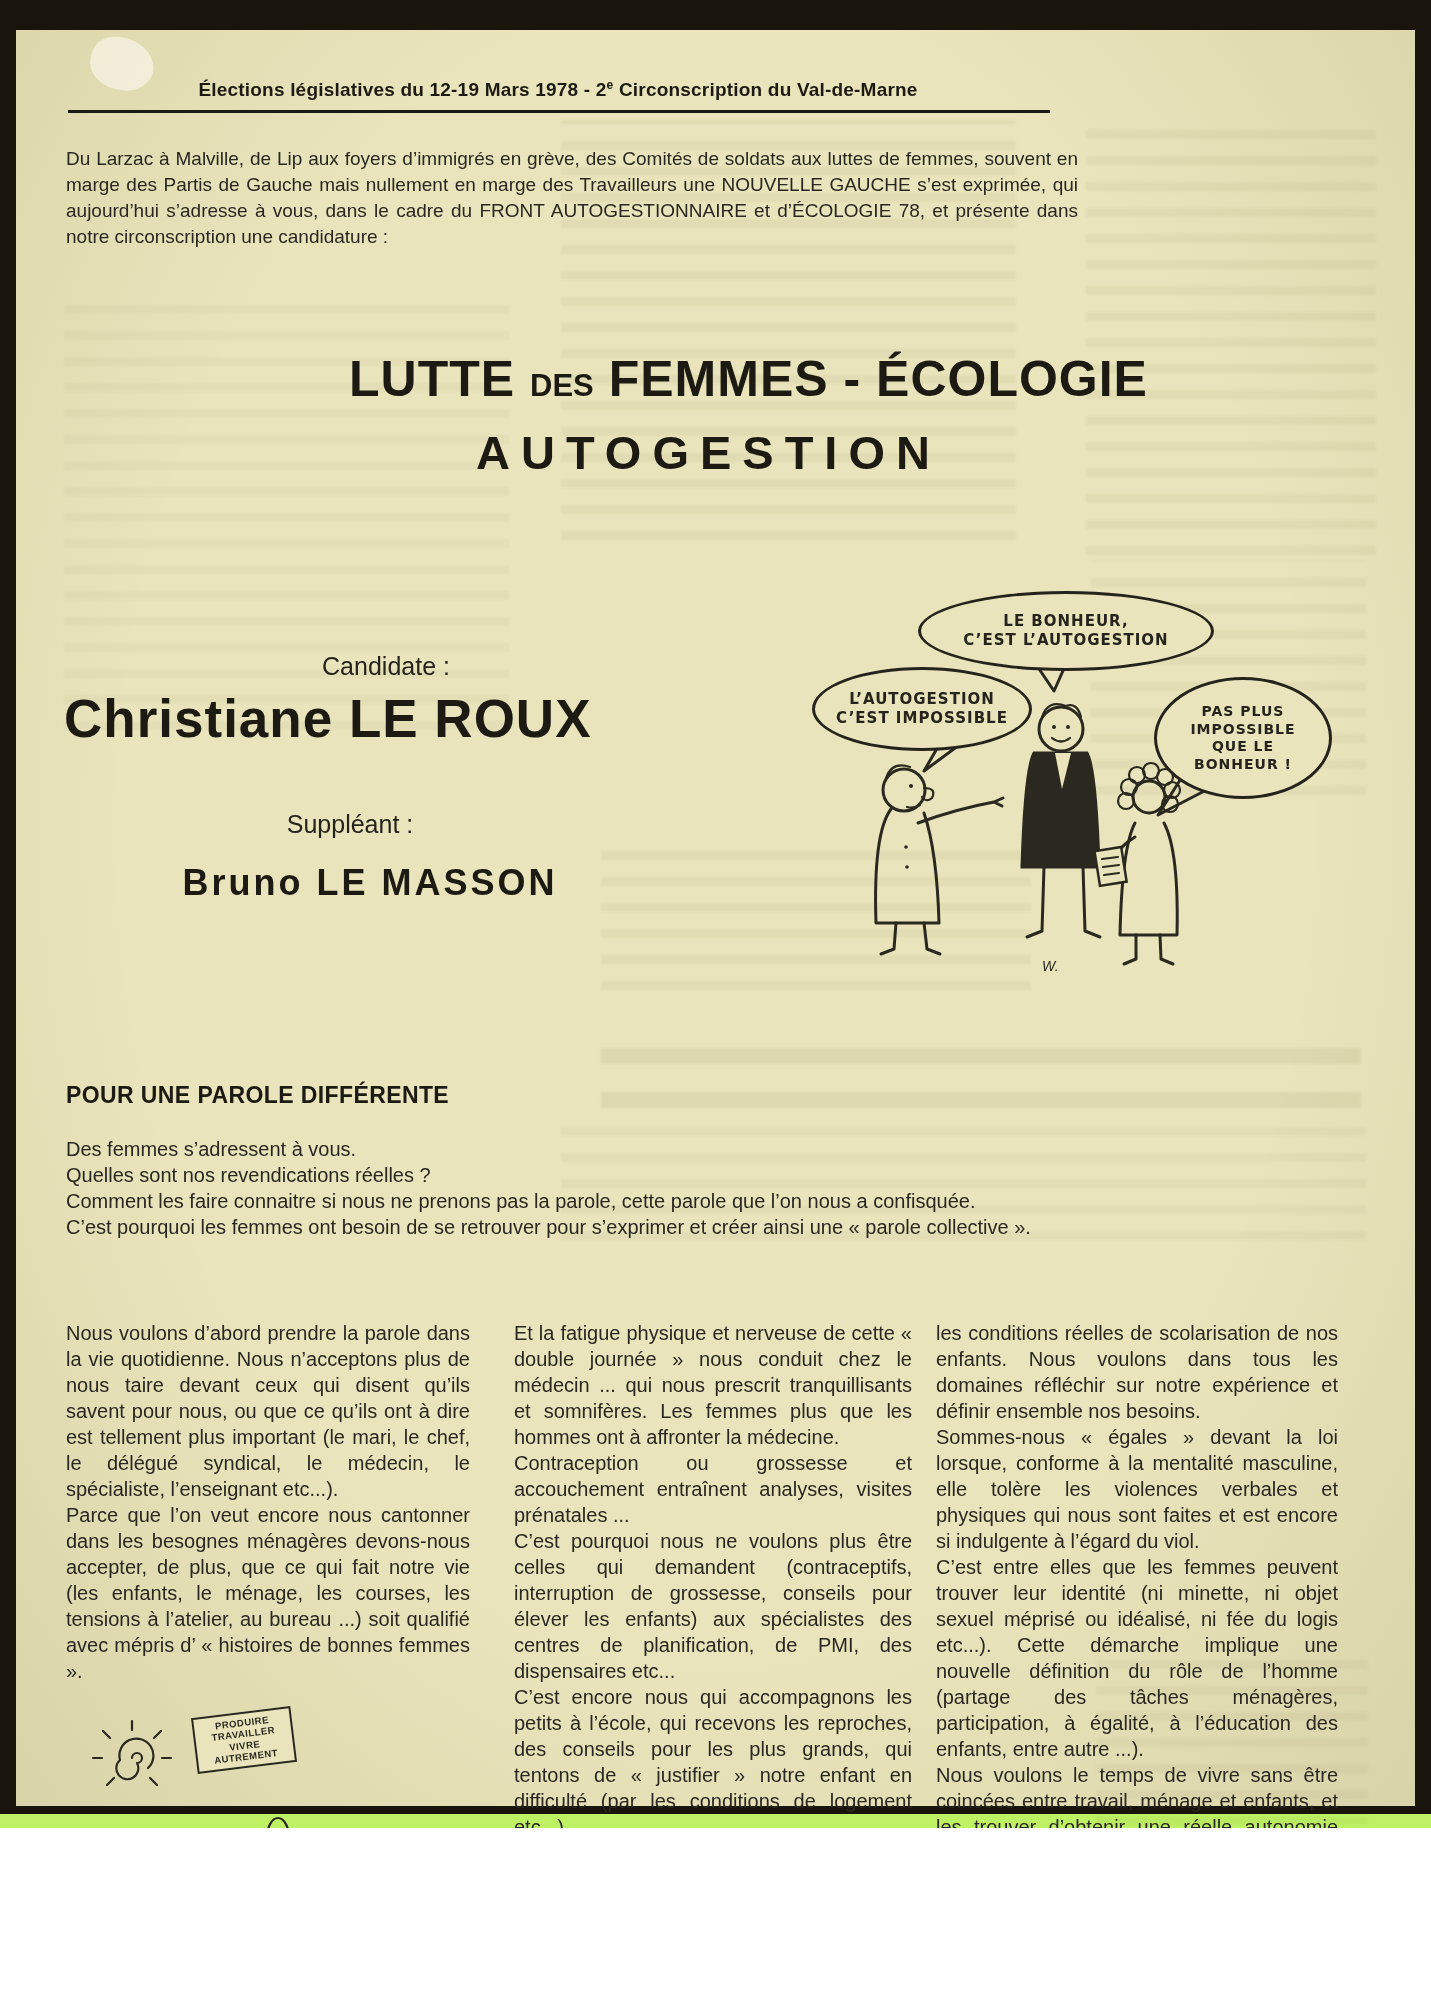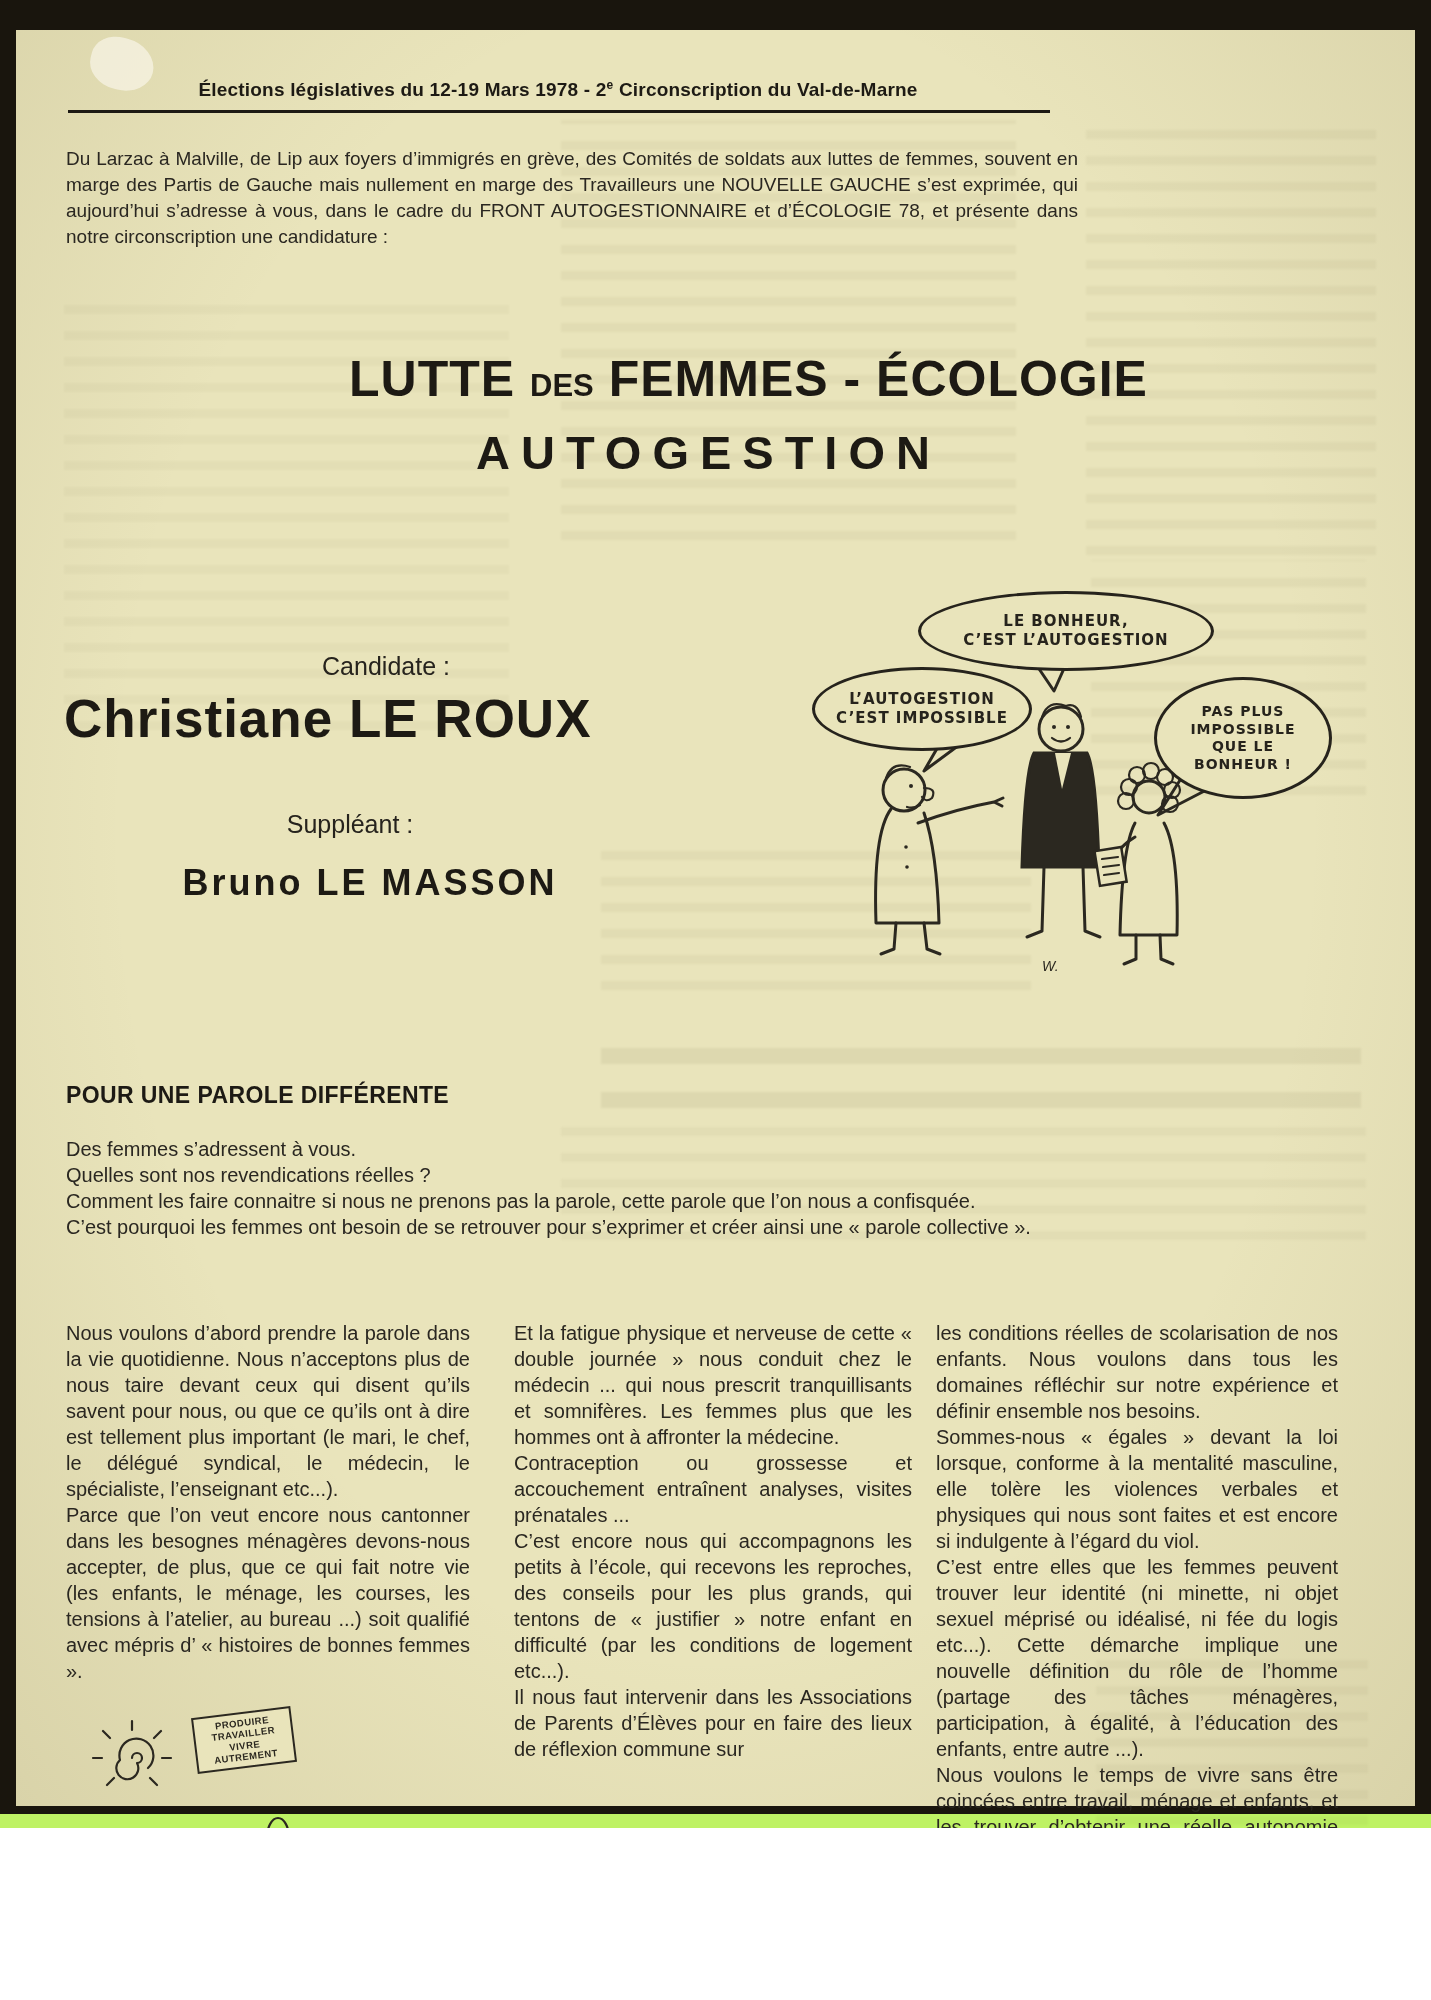--- a/index.html
+++ b/index.html
@@ -160,20 +160,21 @@
       <div>C’est pourquoi les femmes ont besoin de se retrouver pour s’exprimer et créer ainsi une « parole collective ».</div>
     </div>
 
     <div class="abs col col1">
       <p>Nous voulons d’abord prendre la parole dans la vie quotidienne. Nous n’acceptons plus de nous taire devant ceux qui disent qu’ils savent pour nous, ou que ce qu’ils ont à dire est tellement plus important (le mari, le chef, le délégué syndical, le médecin, le spécialiste, l’enseignant etc...).</p>
       <p>Parce que l’on veut encore nous cantonner dans les besognes ménagères devons-nous accepter, de plus, que ce qui fait notre vie (les enfants, le ménage, les courses, les tensions à l’atelier, au bureau ...) soit qualifié avec mépris d’ « histoires de bonnes femmes ».</p>
     </div>
     <div class="abs col col2">
       <p>Et la fatigue physique et nerveuse de cette « double journée » nous conduit chez le médecin ... qui nous prescrit tranquillisants et somnifères. Les femmes plus que les hommes ont à affronter la médecine.</p>
       <p>Contraception ou grossesse et accouchement entraînent analyses, visites prénatales ...</p>
+      <p>C’est pourquoi nous ne voulons plus être celles qui demandent (contraceptifs, interruption de grossesse, conseils pour élever les enfants) aux spécialistes des centres de planification, de PMI, des dispensaires etc...</p>
       <p>C’est encore nous qui accompagnons les petits à l’école, qui recevons les reproches, des conseils pour les plus grands, qui tentons de « justifier » notre enfant en difficulté (par les conditions de logement etc...).</p>
       <p>Il nous faut intervenir dans les Associations de Parents d’Élèves pour en faire des lieux de réflexion commune sur</p>
     </div>
     <div class="abs col col3">
       <p>les conditions réelles de scolarisation de nos enfants. Nous voulons dans tous les domaines réfléchir sur notre expérience et définir ensemble nos besoins.</p>
       <p>Sommes-nous « égales » devant la loi lorsque, conforme à la mentalité masculine, elle tolère les violences verbales et physiques qui nous sont faites et est encore si indulgente à l’égard du viol.</p>
       <p>C’est entre elles que les femmes peuvent trouver leur identité (ni minette, ni objet sexuel méprisé ou idéalisé, ni fée du logis etc...). Cette démarche implique une nouvelle définition du rôle de l’homme (partage des tâches ménagères, participation, à égalité, à l’éducation des enfants, entre autre ...).</p>
       <p>Nous voulons le temps de vivre sans être coincées entre travail, ménage et enfants, et les trouver d’obtenir une réelle autonomie hors des modèles anciens et nouveaux que l’on cherche à nous imposer.</p>
     </div>
 

